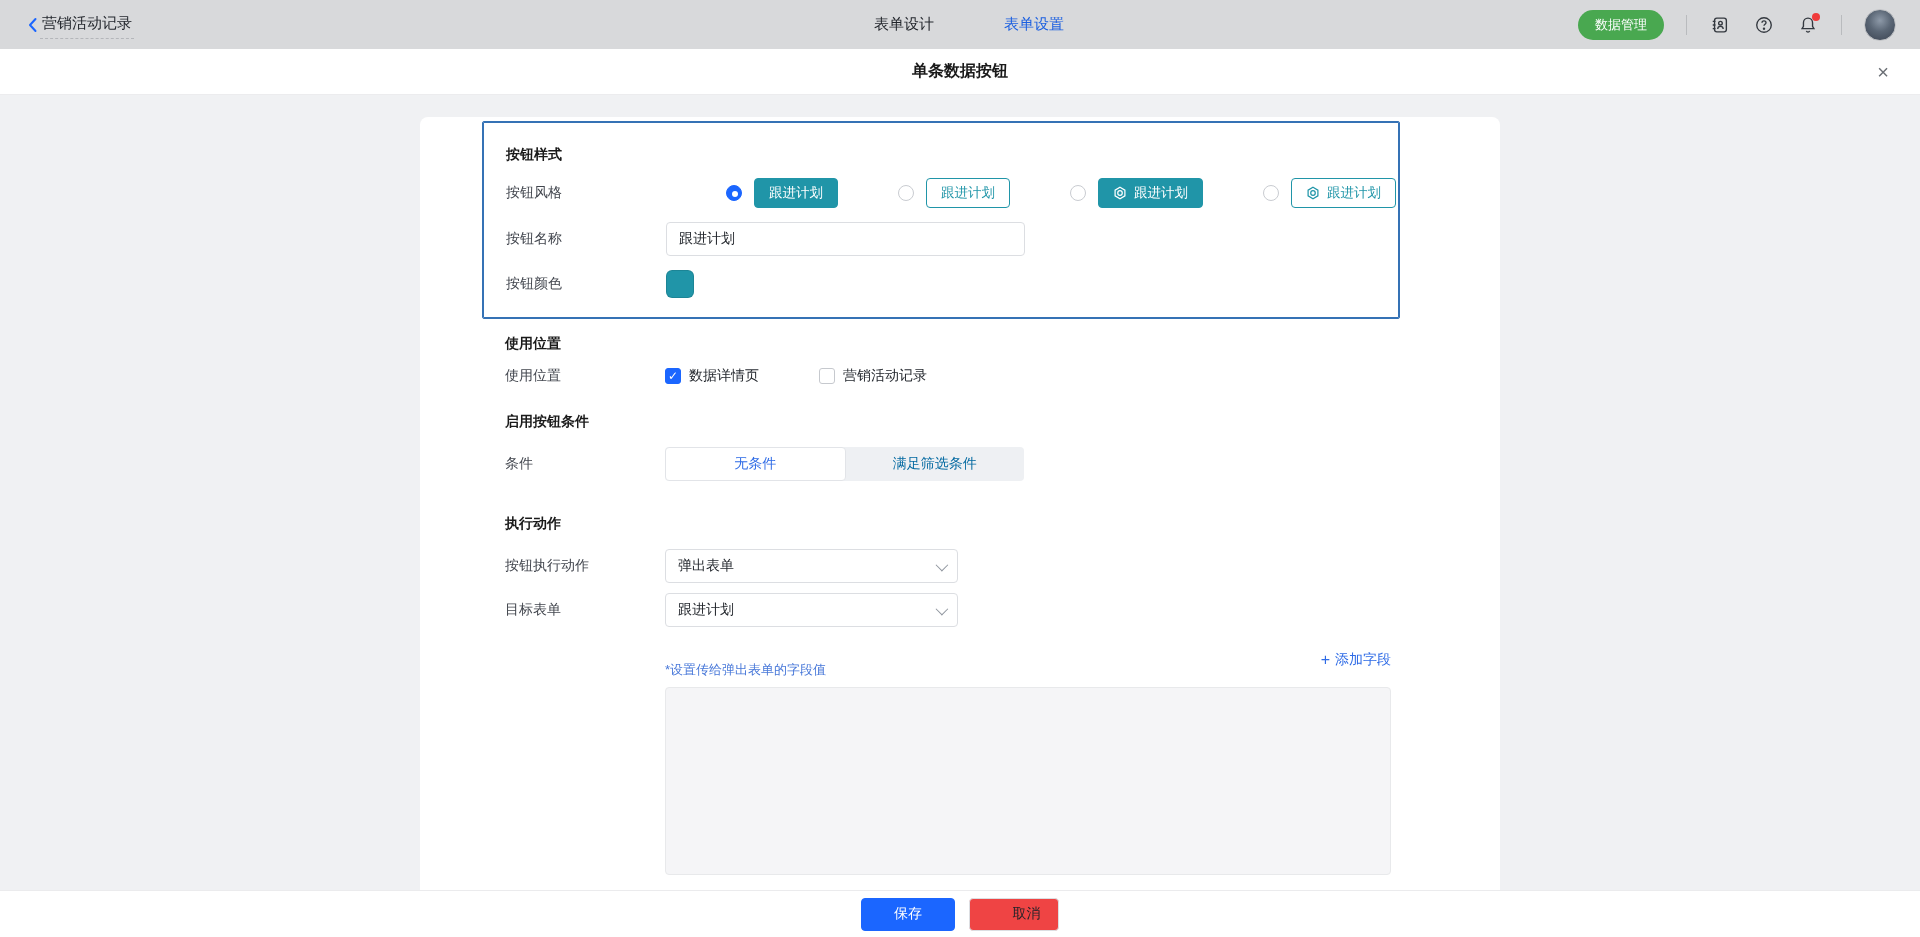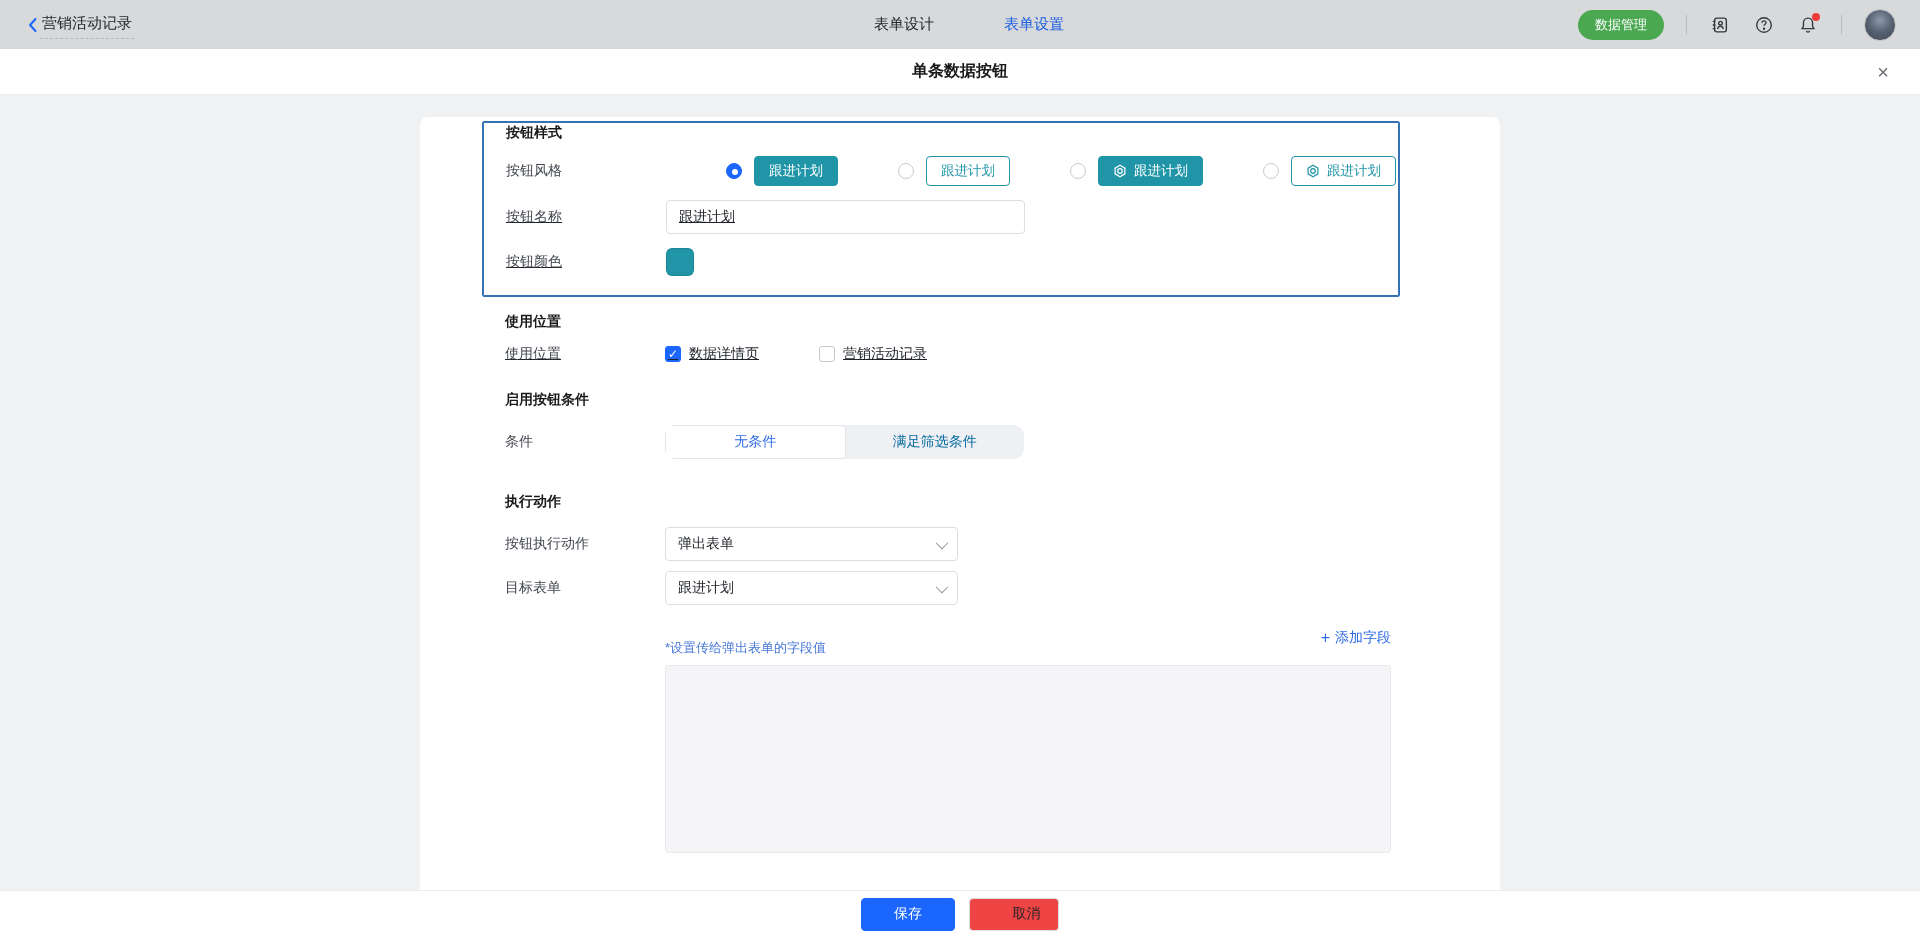--- a/index.html
+++ b/index.html
@@ -30,21 +30,21 @@
   .content { height:795px; background:#f0f1f3; overflow:hidden; }
   .card { width:1080px; margin:22px auto 0; background:#fff; border-radius:8px; padding-bottom:58px; }
   .card-pad { padding-top:4px; }
 
   .section-title { font-size:14px; font-weight:bold; color:#1a1a1a; }
   .frow { display:flex; align-items:center; }
   .frow .flabel { width:160px; flex:0 0 160px; font-size:14px; color:#42464e; }
   .indent { margin-left:85px; margin-right:56px; }
 
   
-  .style-box { border:1px solid #3572b5; box-shadow:0 0 0 1px #3572b5 inset; border-radius:2px; margin:0 100px 0 62px; padding:2px 0 20px 23px; }
+  .style-box { border:1px solid #3572b5; box-shadow:0 0 0 1px #3572b5 inset; border-radius:2px; margin:0 100px 0 62px; padding:24px 0 20px 23px; }
 
   
   .radio-row { display:flex; align-items:center; gap:60px; margin-top:14px; }
   .radio-opt { display:flex; align-items:center; gap:12px; cursor:pointer; }
   .radio { width:16px; height:16px; border-radius:50%; background:#fff; border:1px solid #c9ccd1; position:relative; flex:0 0 16px; }
   .radio.checked { background:#1b66ff; border-color:#1b66ff; }
   .radio.checked::after { content:""; position:absolute; left:5px; top:5px; width:6px; height:6px; border-radius:50%; background:#fff; }
   .demo-btn { height:30px; padding:0 14px; border-radius:4px; font-size:13.5px; display:inline-flex; align-items:center; gap:7px; cursor:pointer; }
   .demo-btn.solid { background:#2095a8; color:#fff; border:1px solid #2095a8; }
   .demo-btn.outline { background:#fff; color:#2095a8; border:1px solid #2095a8; }
@@ -52,21 +52,21 @@
   .text-input { width:359px; height:34px; border:1px solid #dcdee2; border-radius:4px; padding:0 12px; font-size:14px; color:#1f2329; background:#fff; font-family:inherit; }
   .color-swatch { width:28px; height:28px; border-radius:6px; background:#2095a8; border:1px solid rgba(0,0,0,0.10); cursor:pointer; }
 
   
   .check-row { display:flex; align-items:center; gap:60px; }
   .check-opt { display:flex; align-items:center; gap:8px; cursor:pointer; font-size:14px; color:#1f2329; }
   .checkbox { width:16px; height:16px; border-radius:3px; border:1px solid #c6c9ce; background:#fff; display:flex; align-items:center; justify-content:center; flex:0 0 16px; }
   .checkbox.checked { background:#1b66ff; border-color:#1b66ff; color:#fff; font-size:12px; line-height:1; }
 
   
-  .segmented { width:359px; height:34px; background:#eef0f3; border-radius:11px; display:flex; overflow:hidden; }
+  .segmented { width:359px; height:34px; background:#eef0f3; border-radius:4px; display:flex; overflow:hidden; }
   .segment { flex:1; display:flex; align-items:center; justify-content:center; font-size:14px; color:#0369a1; cursor:pointer; }
   .segment.selected { background:#fff; color:#2e6be6; border:1px solid #e2e4e8; border-radius:4px; }
 
   
   .select { width:293px; height:34px; border:1px solid #dcdee2; border-radius:4px; background:#fff; display:flex; align-items:center; padding:0 12px; font-size:14px; color:#1f2329; cursor:pointer; position:relative; }
   .chevron { position:absolute; right:12px; top:12px; width:9px; height:9px; border-right:1.5px solid #8f959e; border-bottom:1.5px solid #8f959e; transform:rotate(45deg) translateY(-2px); }
 
   
   .fieldmap-head { width:726px; display:flex; align-items:center; justify-content:space-between; margin-top:14px; }
   .field-note { font-size:13px; color:#4878d9;margin-top:20px; }
@@ -74,21 +74,21 @@
   .plus-ic { font-size:16px; line-height:1; }
   .fieldmap-box { width:726px; height:188px; margin-top:8px; background:#f5f5f7; border:1px solid #e8e9eb; border-radius:4px; }
 
   
   .footer { height:47px; background:#fff; border-top:1px solid #ebebed; display:flex; align-items:center; justify-content:center; gap:14px; }
   .btn { height:33px; border-radius:4px; font-size:14px; cursor:pointer; font-family:inherit; }
   .btn-primary { width:94px; background:#1b66ff; border:1px solid #1b66ff; color:#fff; }
   .btn-default { width:90px; background:#ef4444; border:1px solid #dcdee2; color:#1f2329;padding-left:25px; }
 
   
-  .mt14{margin-top:14px;text-decoration:underline;} .mt16{margin-top:16px;} .mt10{margin-top:10px;} .mt28{margin-top:28px;} .mt34{margin-top:34px;}
+  .mt14{margin-top:14px;} .mt16{margin-top:16px;} .mt10{margin-top:10px;} .mt28{margin-top:28px;} .mt34{margin-top:34px;}
 </style>
 </head>
 <body>
 
 <header class="topbar">
   <div class="tb-left">
     <span class="back-ic">
       <svg viewBox="0 0 18 18" width="18" height="18">
           <path d="M11.5 3 L6 9 L11.5 15" fill="none" stroke="#1b66ff" stroke-width="2" stroke-linecap="round" stroke-linejoin="round"></path>
         </svg>

